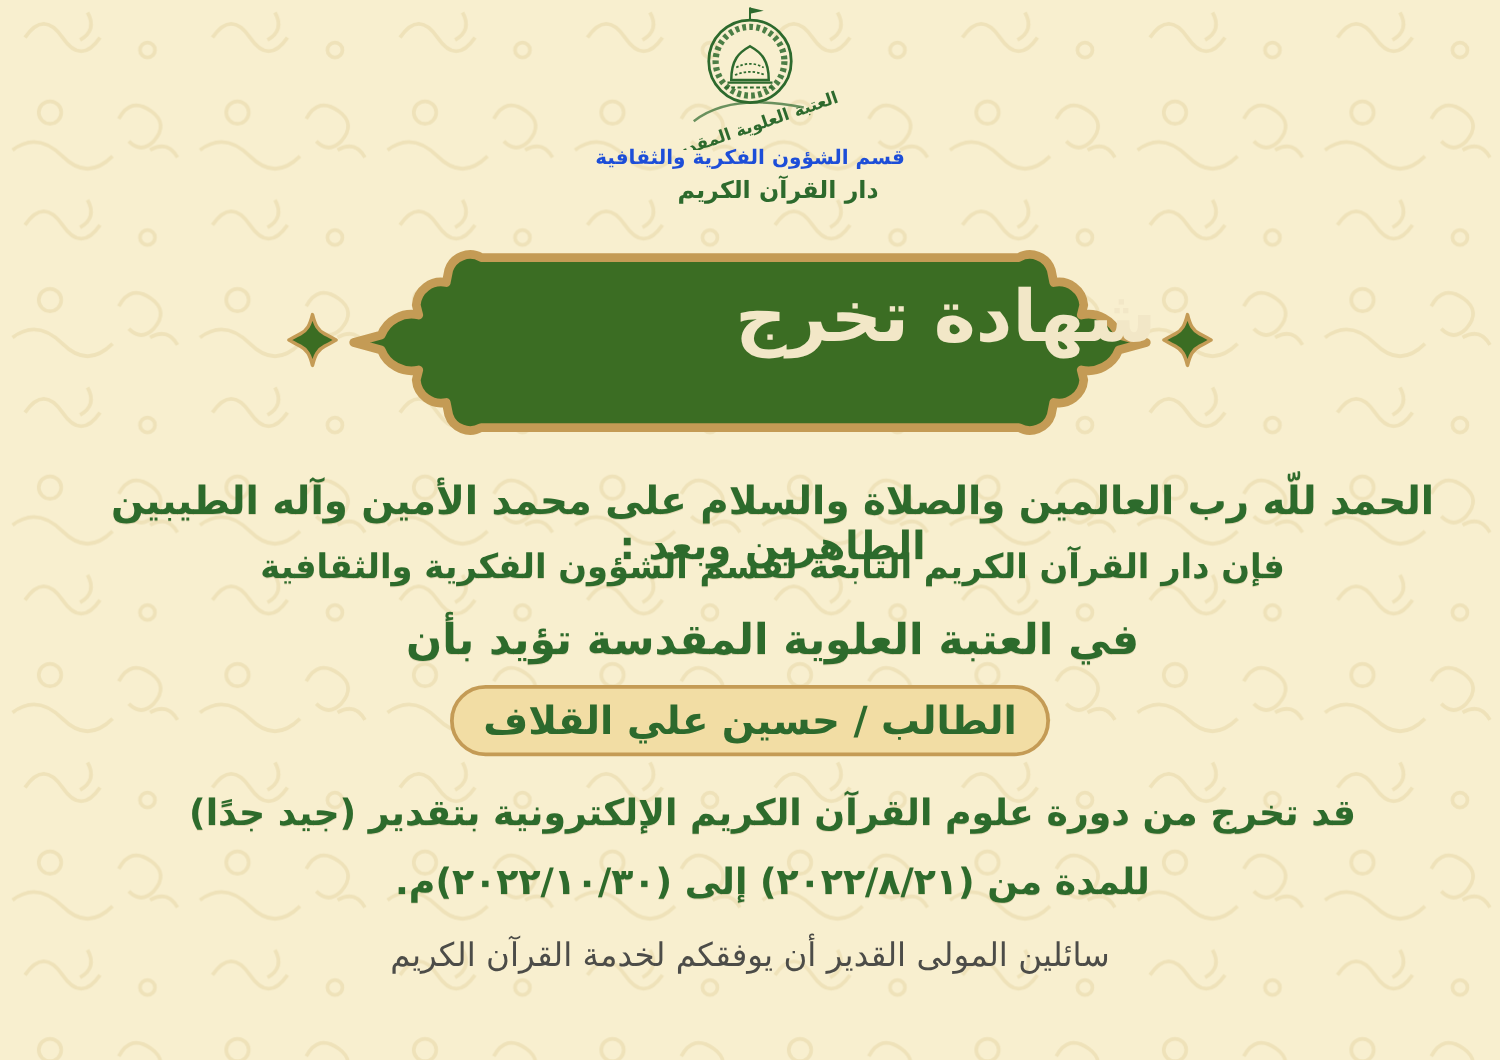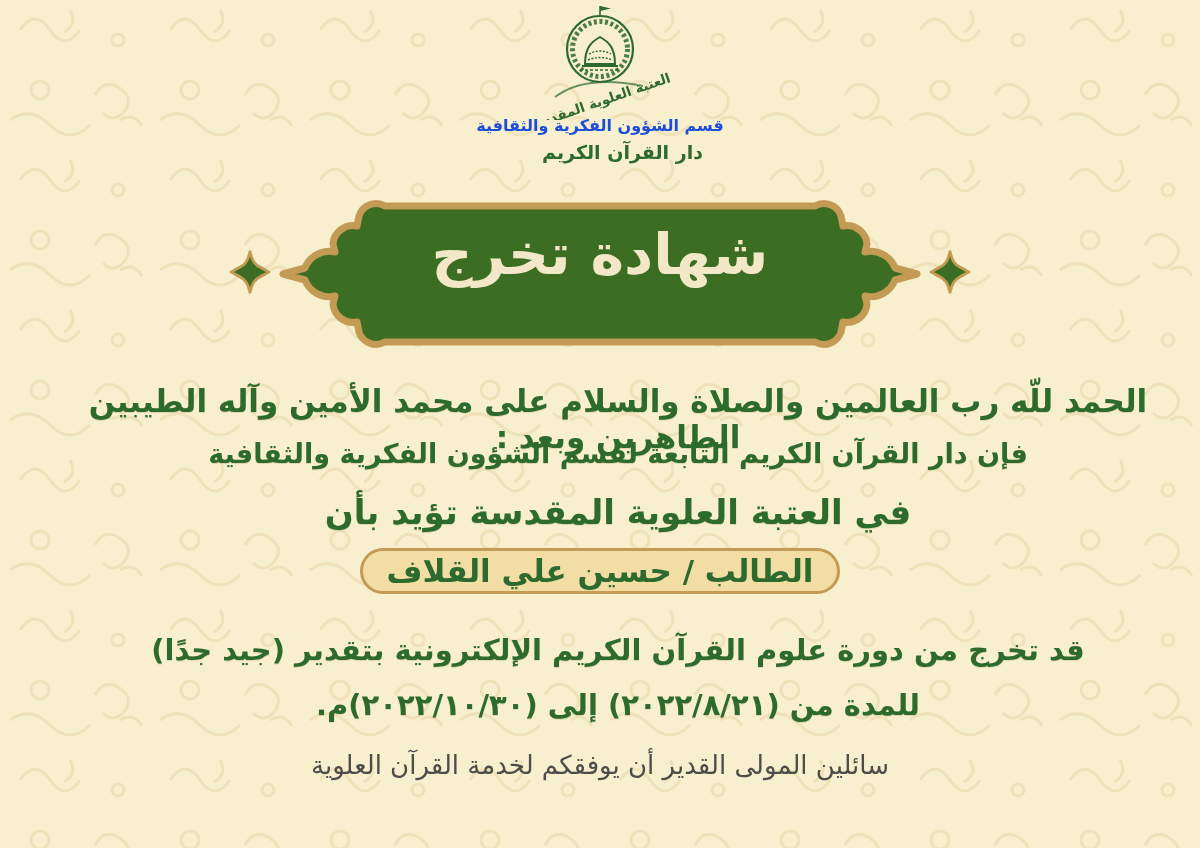--- a/index.html
+++ b/index.html
@@ -18,21 +18,21 @@
     color:#1d4ed8;font-size:16px;font-weight:bold;direction:rtl;
   }
   .logo-org{
     position:absolute;left:0;right:0;top:141px;text-align:center;
     color:#2d6a2d;font-size:19px;font-weight:bold;direction:rtl;margin-left:45px;
   }
 
   
   .banner-svg{position:absolute;left:275px;top:194px;width:650px;height:160px;}
   .banner-title{
-    position:absolute;left:275px;top:226px;width:650px;text-align:center;
+    position:absolute;left:275px;top:226px;width:650px;text-align:right;
     color:#f2e7c7;font-size:57px;font-weight:bold;direction:rtl;line-height:1;
     letter-spacing:1px;
   }
   .diamond{position:absolute;width:42px;height:60px;}
   .diamond-left{left:229px;top:242px;}
   .diamond-right{left:929px;top:242px;}
 
   
   .line{
     position:absolute;left:0;right:0;text-align:center;direction:rtl;
@@ -45,21 +45,21 @@
   .line3{top:492px;font-size:34px;}
   .line5{top:633px;font-size:29px;}
   .line6{top:688px;font-size:29px;}
   .footer-line{
     position:absolute;left:0;right:0;top:750px;text-align:center;direction:rtl;
     color:#4c4c48;font-size:26px;font-weight:normal;
   }
 
   
   .student-pill{
-    position:absolute;left:360px;top:548px;width:480px;height:46px;
+    position:absolute;left:360px;top:548px;width:480px;height:57px;
     background:#f2dda4;border:3px solid #c49b55;border-radius:30px;
     box-sizing:border-box;
     display:flex;align-items:center;justify-content:center;
   }
   .student-pill span{
     direction:rtl;color:#2d6a2d;font-size:31px;font-weight:bold;
   }
 </style>
 </head>
 <body>
@@ -139,13 +139,13 @@
 <div class="line line2 layer">فإن دار القرآن الكريم التابعة لقسم الشؤون الفكرية والثقافية</div>
 <div class="line line3 layer">في العتبة العلوية المقدسة تؤيد بأن</div>
 
 <div class="student-pill layer">
   <span>الطالب / حسين علي القلاف</span>
 </div>
 
 <div class="line line5 layer">قد تخرج من دورة علوم القرآن الكريم الإلكترونية بتقدير (جيد جدًا)</div>
 <div class="line line6 layer">للمدة من (٢٠٢٢/٨/٢١) إلى (٢٠٢٢/١٠/٣٠)م.</div>
 
-<div class="footer-line layer">سائلين المولى القدير أن يوفقكم لخدمة القرآن العلوية</div>
+<div class="footer-line layer">سائلين المولى القدير أن يوفقكم لخدمة القرآن الكريم</div>
 
 </body></html>

